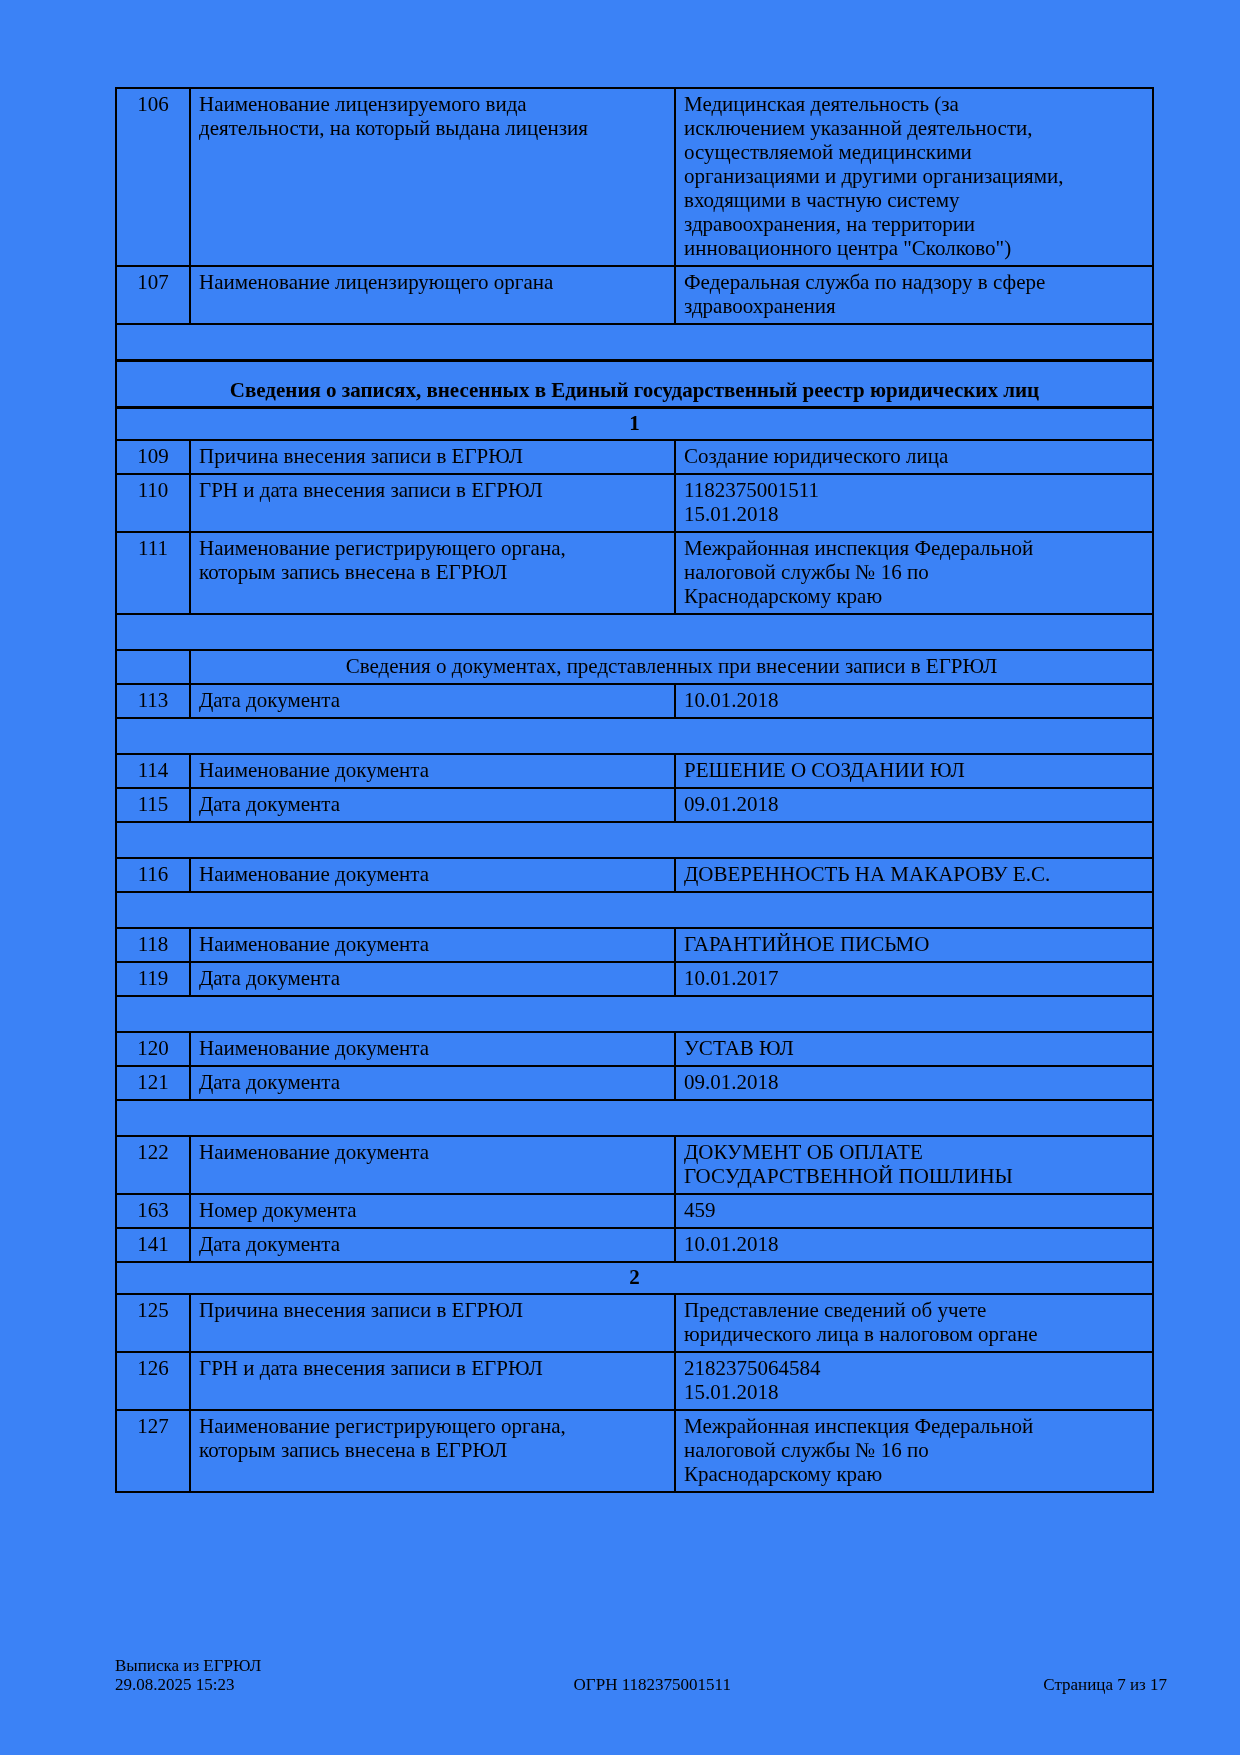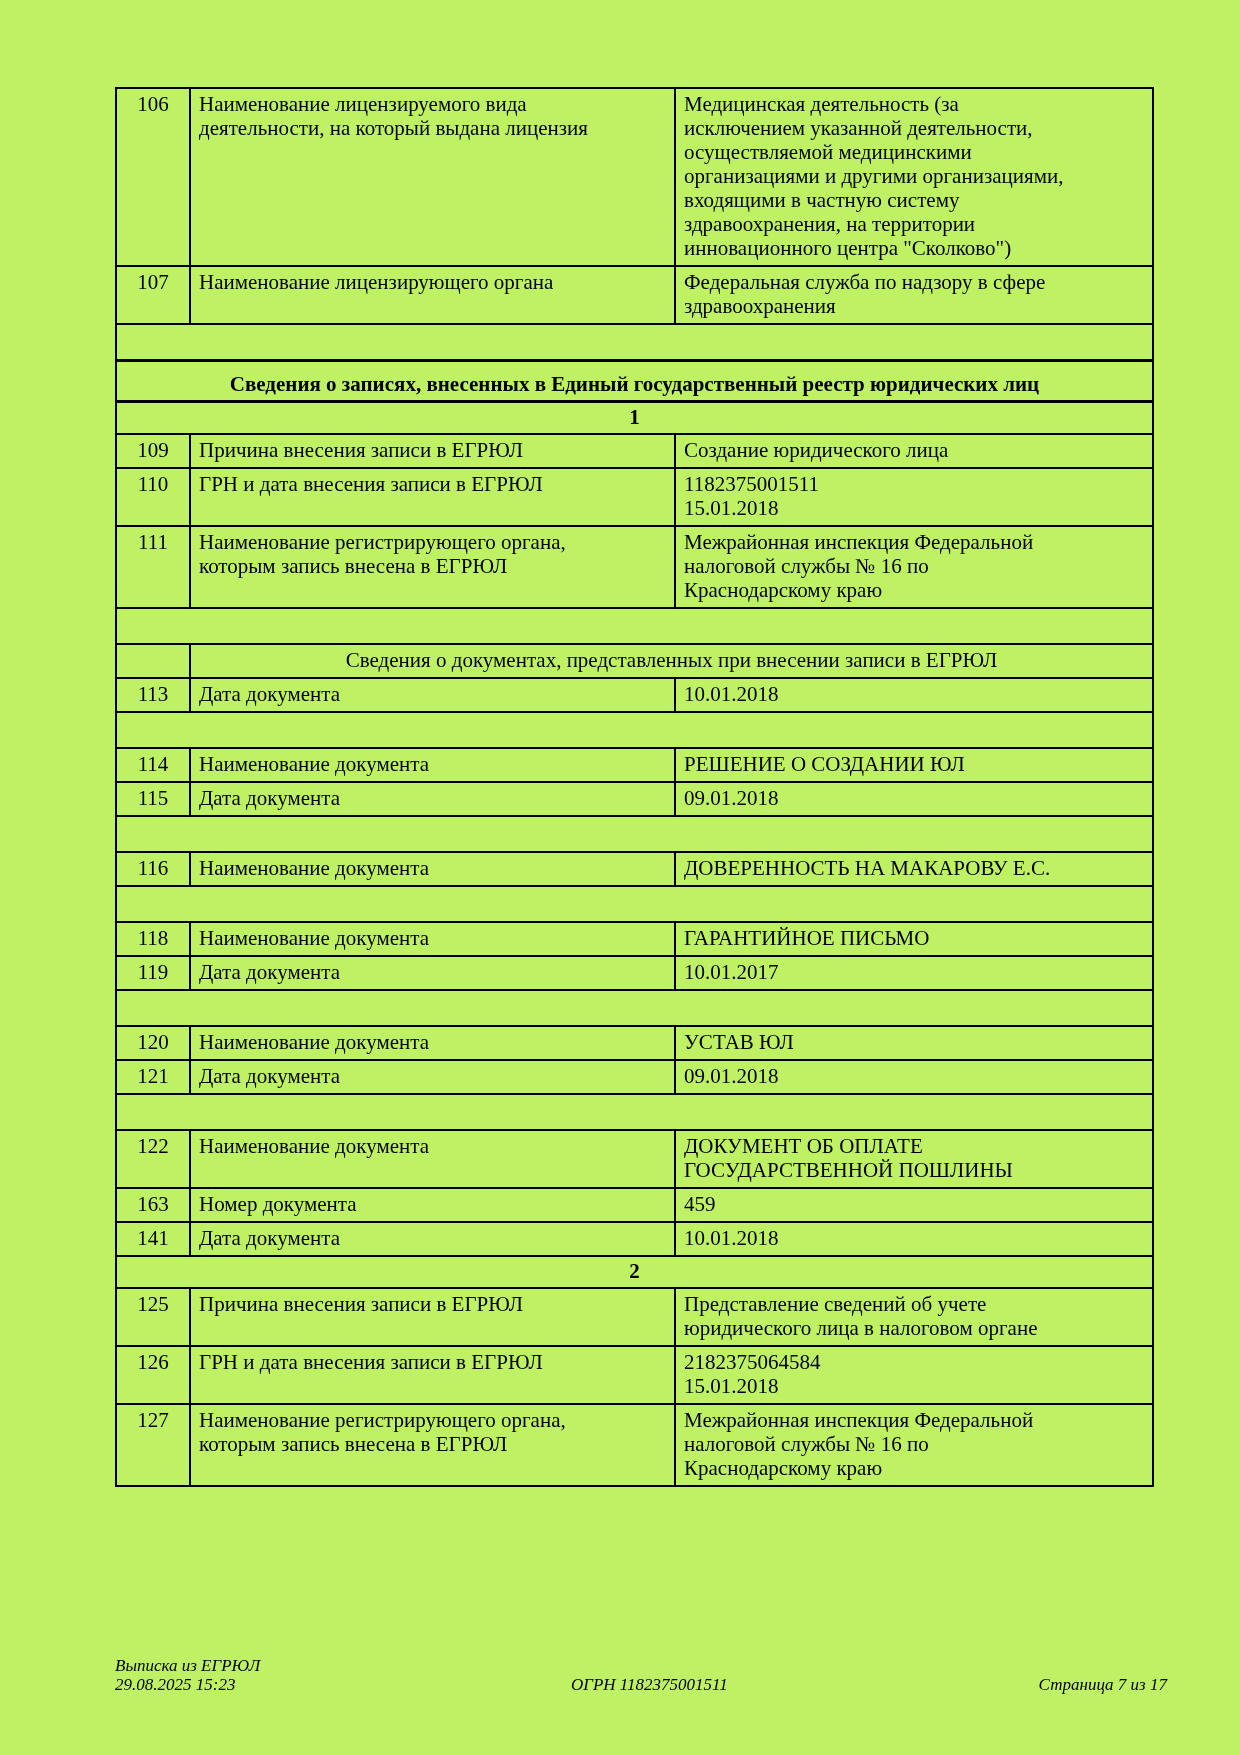--- a/index.html
+++ b/index.html
@@ -1,20 +1,20 @@
 <!DOCTYPE html>
 <html><head>
 <meta charset="utf-8">
 <style>
   html, body { margin: 0; padding: 0; background: #ffffff; }
   .page {
     position: relative;
     width: 1240px;
     height: 1755px;
-    background: #bef264;
+    background: #3b82f6;
     font-family: "Liberation Serif", serif;
     color: #000000;
     overflow: hidden;
   }
   table.egrul {
     position: absolute;
     left: 115px;
     top: 87px;
     width: 1037px;
     border-collapse: collapse;
@@ -34,41 +34,40 @@
     border-top: none;
     border-bottom: none;
     height: 34px;
     padding: 0;
   }
   tr.section-hdr td {
     border-top: 3px solid #000000;
     border-bottom: 3px solid #000000;
     font-weight: bold;
     text-align: center;
-    padding-top: 10px;
+    padding-top: 16px;
     padding-bottom: 4px;
   }
   tr.entry-num td {
     font-weight: bold;
     text-align: center;
     padding-top: 2px;
     padding-bottom: 4px;
   }
   tr.sub-hdr td.sh-text { text-align: center; }
   .footer {
     position: absolute;
     left: 115px;
     top: 1656px;
     width: 1052px;
     display: flex;
     justify-content: space-between;
     align-items: flex-end;
     font-size: 17px;
     line-height: 19px;
-    font-style: italic;
   }
   .footer div { white-space: nowrap; }
 </style>
 </head>
 <body>
 
 <div class="page">
 
   <table class="egrul">
     <colgroup>

